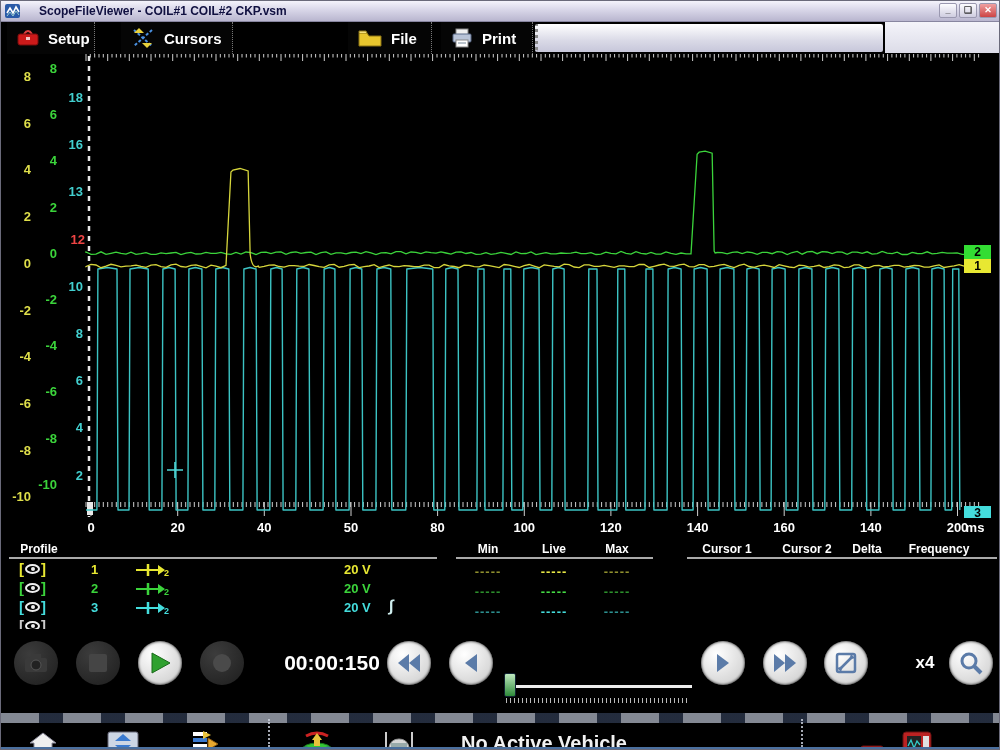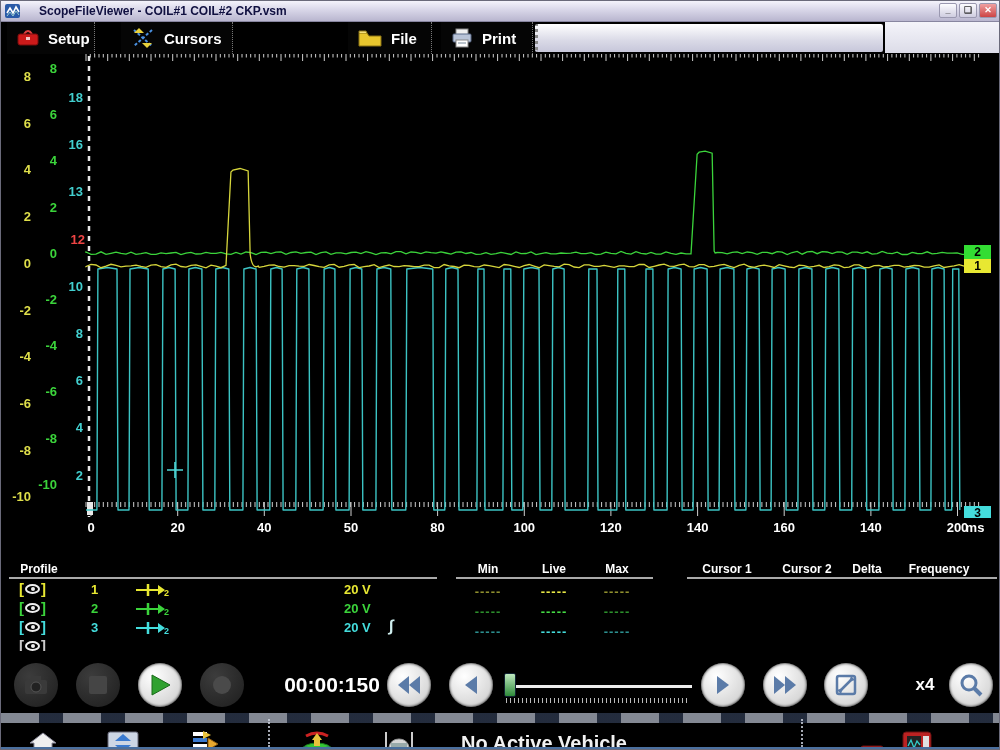--- a/index.html
+++ b/index.html
@@ -18,33 +18,33 @@
   #toolbar-spacer{position:absolute;left:534px;top:2px;width:348px;height:28px;background:linear-gradient(#ffffff,#d9d9e6 60%,#c7c7da);border-radius:2px;border-left:3px dotted #888;}
   #toolbar-spacer2{position:absolute;left:884px;top:0px;width:116px;height:31px;background:linear-gradient(#f4f4fa,#dcdce8);}
   
   #scope{left:0;top:53px;width:1000px;height:464px;background:#000;}
   .ylab{position:absolute;font-size:13px;font-weight:bold;transform:translate(-100%,-50%);}
   .badge{position:absolute;width:27px;height:14px;font-size:12px;font-weight:bold;color:#000;text-align:center;line-height:14px;}
   
   #xaxis{left:0;top:517px;width:1000px;height:20px;background:#000;}
   .xlab{position:absolute;top:2px;font-size:13px;font-weight:bold;color:#fff;transform:translateX(-50%);}
   
-  #panel{left:0;top:557px;width:833px;height:113px;background:#000;color:#fff;}
+  #panel{left:0;top:537px;width:833px;height:113px;background:#000;color:#fff;}
   .hdr{position:absolute;font-size:12px;font-weight:bold;color:#fff;transform:translateX(-50%);white-space:nowrap;}
   .uline{position:absolute;height:2px;background:#aaa;}
   .dash{position:absolute;font-size:13px;font-weight:bold;letter-spacing:1px;transform:translateX(-50%);}
   .chnum{position:absolute;font-size:13px;font-weight:bold;}
   .chscale{position:absolute;font-size:13px;font-weight:bold;}
   .eyeBr{position:absolute;font-size:15px;font-weight:bold;display:flex;align-items:center;gap:1px;cursor:pointer;}
   .eye{display:inline-block;width:15px;height:10px;border:2px solid #eee;border-radius:50%;position:relative;}
   .eye::after{content:"";position:absolute;left:3.5px;top:1px;width:4px;height:4px;border-radius:50%;background:#eee;}
   .scurve{position:absolute;font-size:16px;font-weight:bold;color:#cfeeee;}
   #sweep{position:absolute;font-size:13px;font-weight:bold;color:#fff;}
   
-  #playbar{left:0;top:650px;width:1000px;height:62px;background:#000;}
+  #playbar{left:0;top:628px;width:1000px;height:62px;background:#000;}
   .pbtn{position:absolute;width:44px;height:44px;border-radius:50%;transform:translate(-50%,-50%);top:34px;display:flex;align-items:center;justify-content:center;cursor:pointer;}
   .pbtn.on{background:radial-gradient(circle at 35% 30%,#ffffff,#d8d8d8 70%,#aaa);box-shadow:0 0 3px #000 inset;}
   .pbtn.off{background:radial-gradient(circle at 35% 30%,#3c3c3c,#1d1d1d);}
   #timecode{position:absolute;left:331px;top:34px;transform:translate(-50%,-50%);font-size:21px;font-weight:bold;color:#fff;}
   #zoomlabel{position:absolute;left:924px;top:34px;transform:translate(-50%,-50%);font-size:17px;font-weight:bold;color:#fff;}
   #slider-track{position:absolute;left:503px;top:684px;width:188px;height:3px;background:#eee;cursor:pointer;}
   #slider-ticks{position:absolute;left:505px;top:697px;width:182px;height:5px;background:repeating-linear-gradient(90deg,#bbb 0 1px,transparent 1px 4px);}
   #slider-thumb{position:absolute;left:503px;top:672px;width:12px;height:24px;background:linear-gradient(#bfe8bf,#2e8b3a);border:1px solid #123;border-radius:2px;cursor:grab;}
   
   #taskbar{left:0;top:712px;width:1000px;height:38px;background:linear-gradient(#6f7990 0%,#3c4burial 0%,#39415a 18%,#16325a 40%,#0b1f3c 75%,#071429);}

